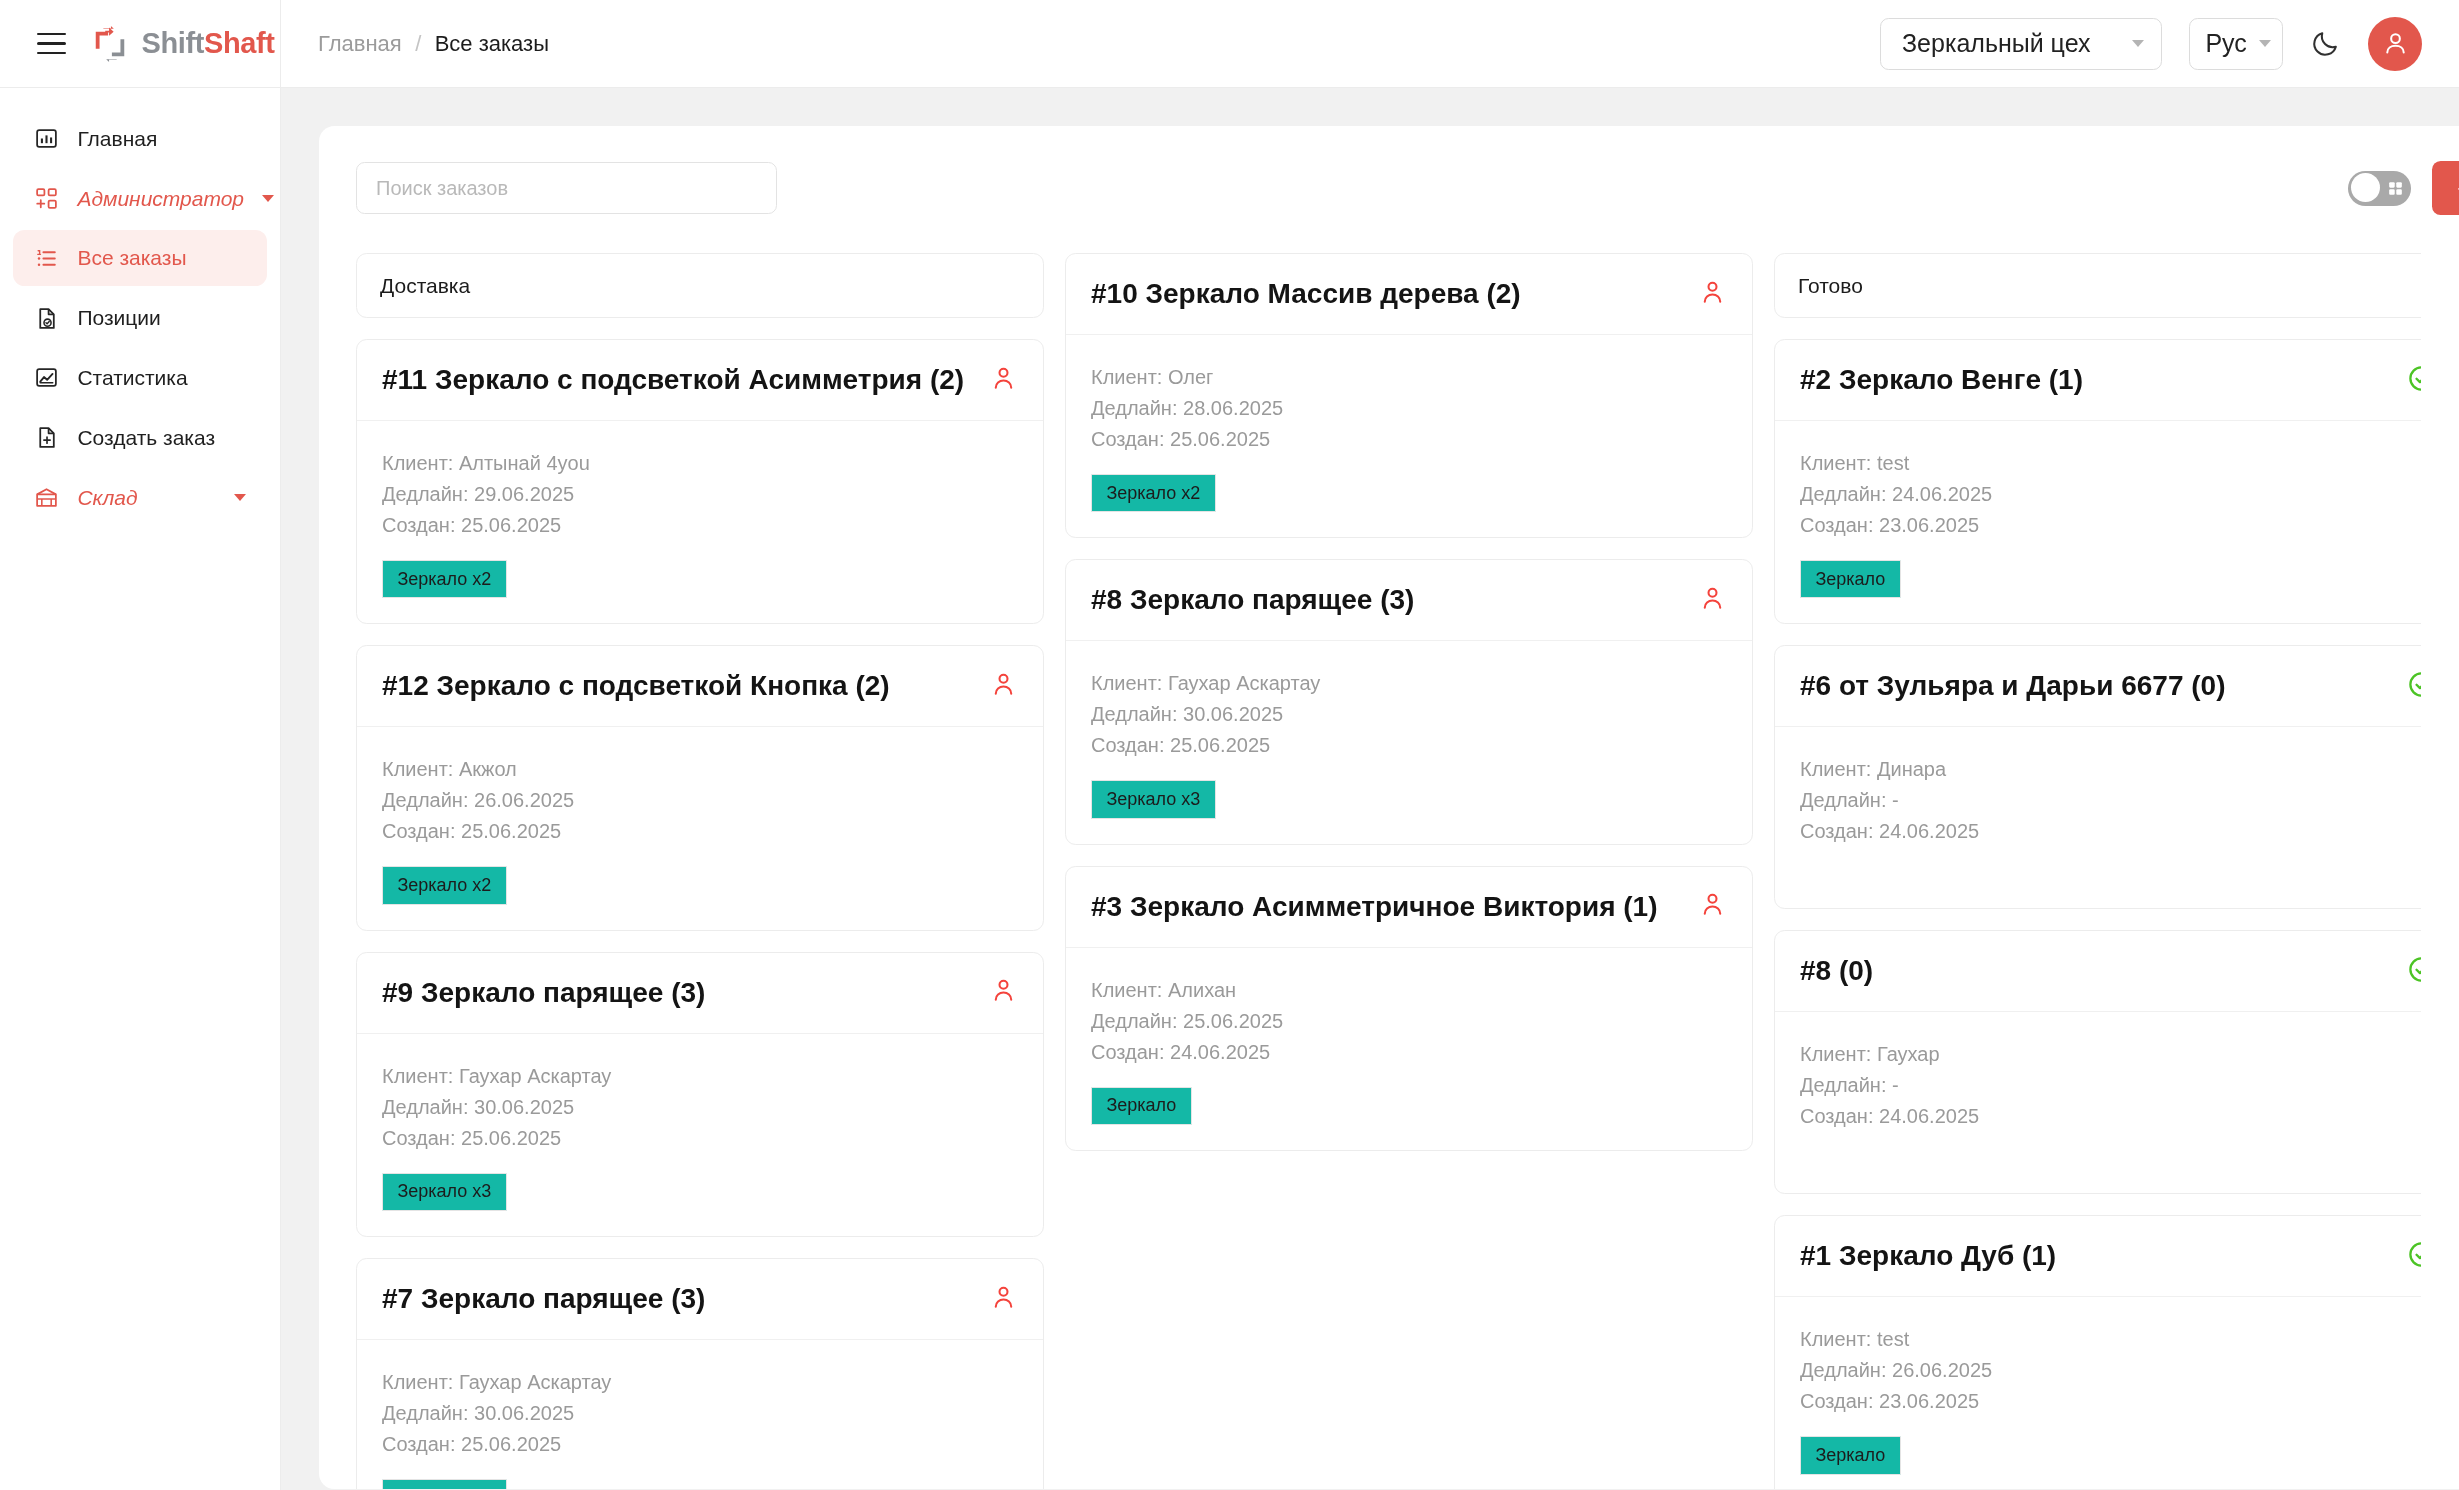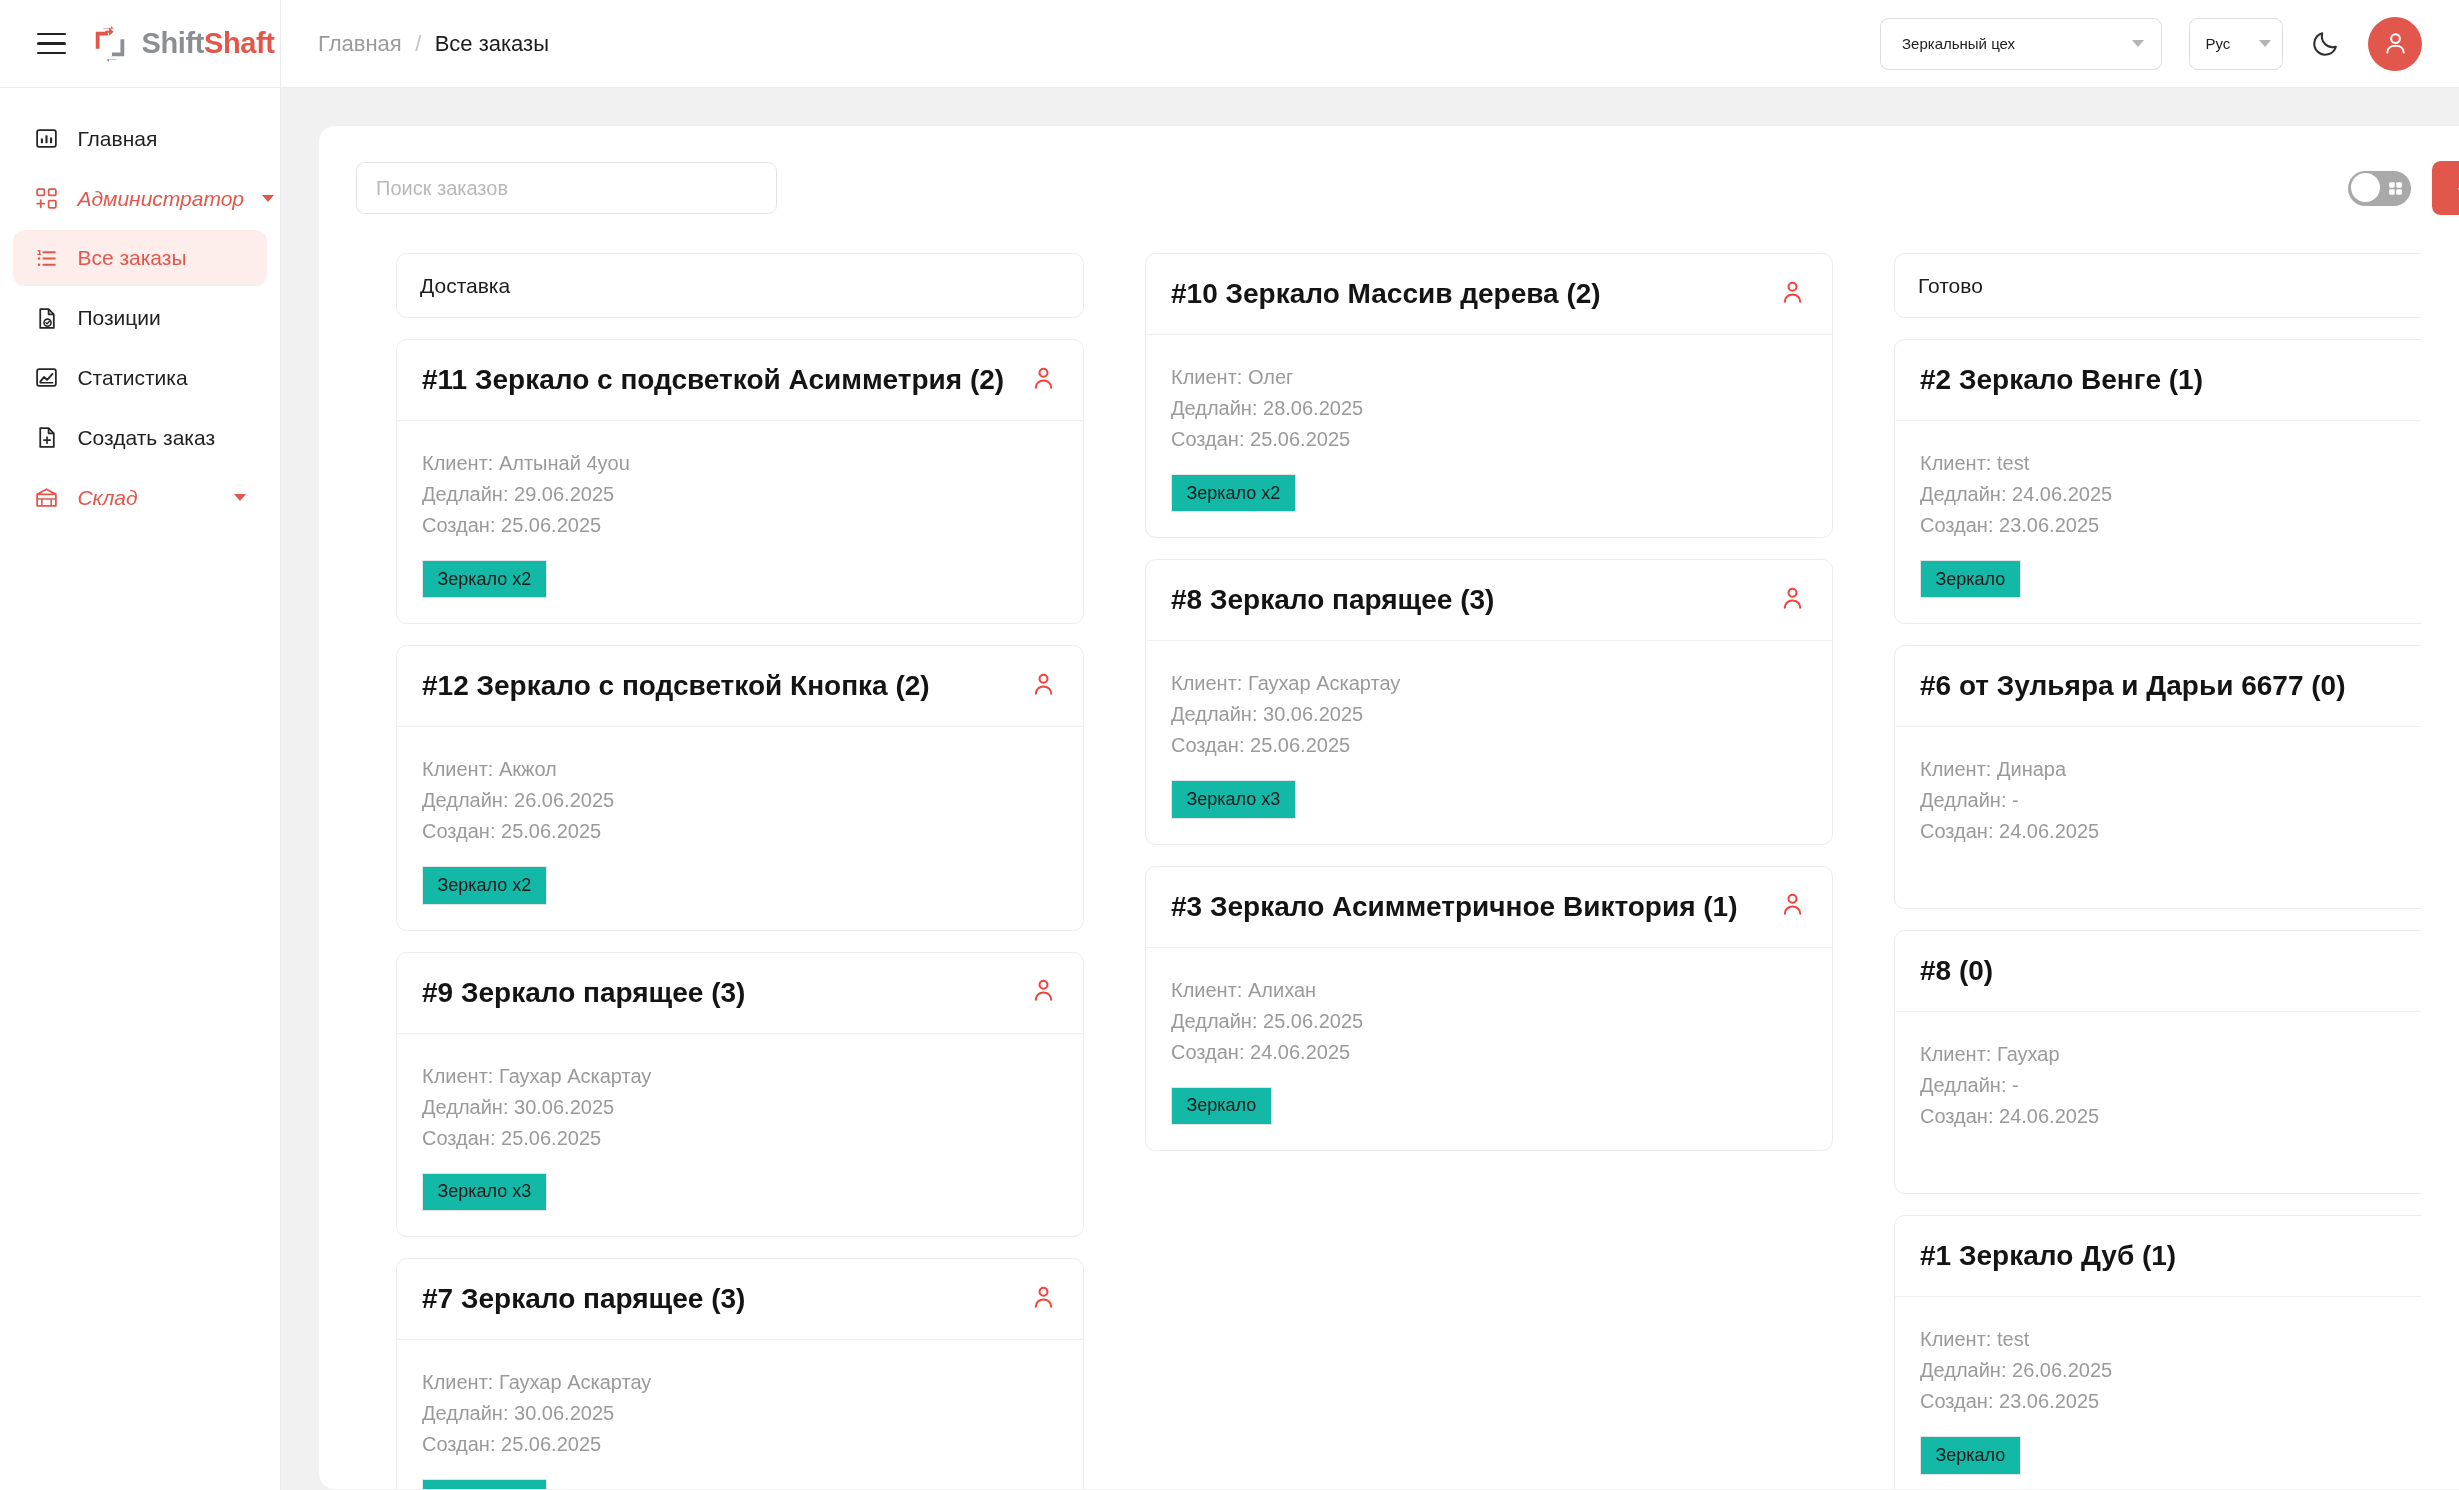--- a/index.html
+++ b/index.html
@@ -62,21 +62,21 @@
     display: flex; align-items: center; gap: 27px;
     padding-right: 37px;
   }
   .select-box {
     height: 52px;
     border: 1px solid #dcdcdc;
     border-radius: 8.6px;
     background: #fff;
     display: flex; align-items: center; justify-content: space-between;
     padding: 0 17.3px 0 21px;
-    font-size: 15px;
+    font-size: 25px;
     color: #222;
     cursor: pointer;
     gap: 29px;
   }
   .select-workshop { width: 282px; }
   .select-lang { width: 94px; padding: 0 11.5px 0 15.4px; gap: 7.7px; }
   .chev {
     width: 0; height: 0;
     border-left: 6.7px solid transparent;
     border-right: 6.7px solid transparent;
@@ -190,21 +190,21 @@
   
   .board {
     position: absolute;
     top: 127px; left: 37px;
     width: 2065px;
     height: 1236px;
     display: flex;
     gap: 21px;
     overflow: hidden;
   }
-  .column { width: 688px; flex: 0 0 688px; margin-left: 40px; }
+  .column { width: 688px; flex: 0 0 688px; }
 
   .col-head {
     height: 65px;
     background: #fff;
     border: 1px solid #ececec;
     border-radius: 10.6px;
     display: flex; align-items: center;
     padding: 0 23px;
     font-size: 21px;
     color: #1c1c1c;

